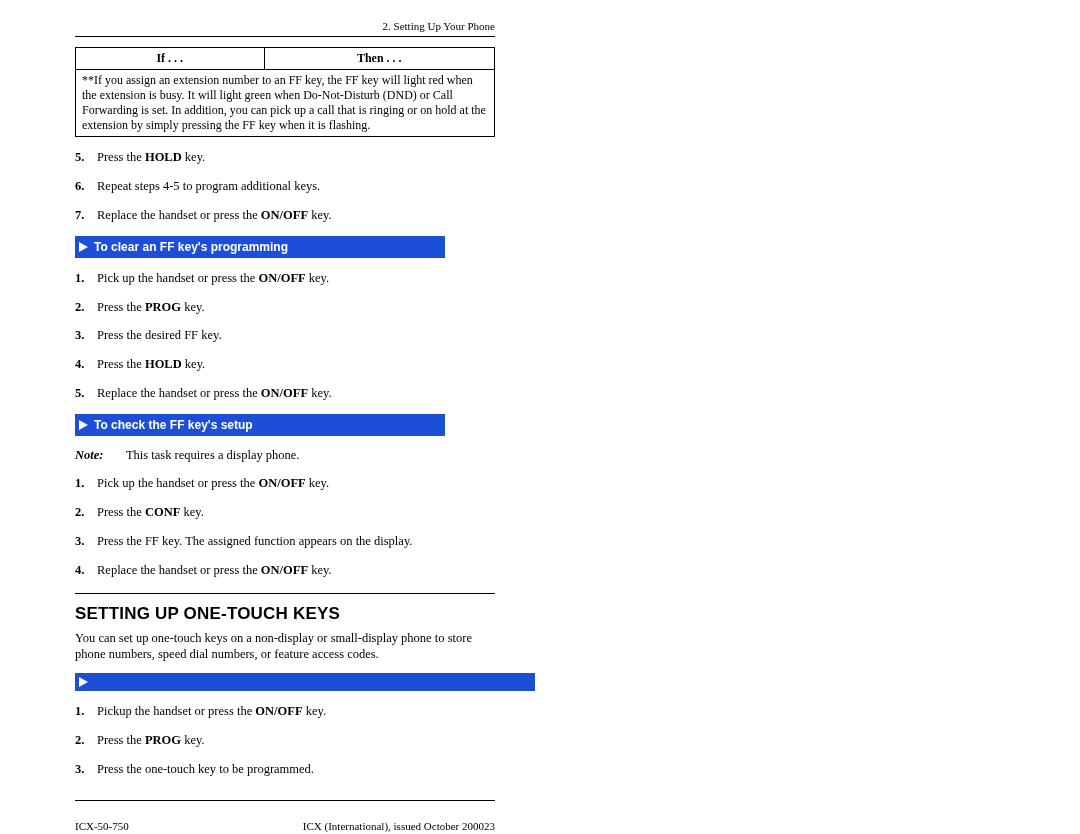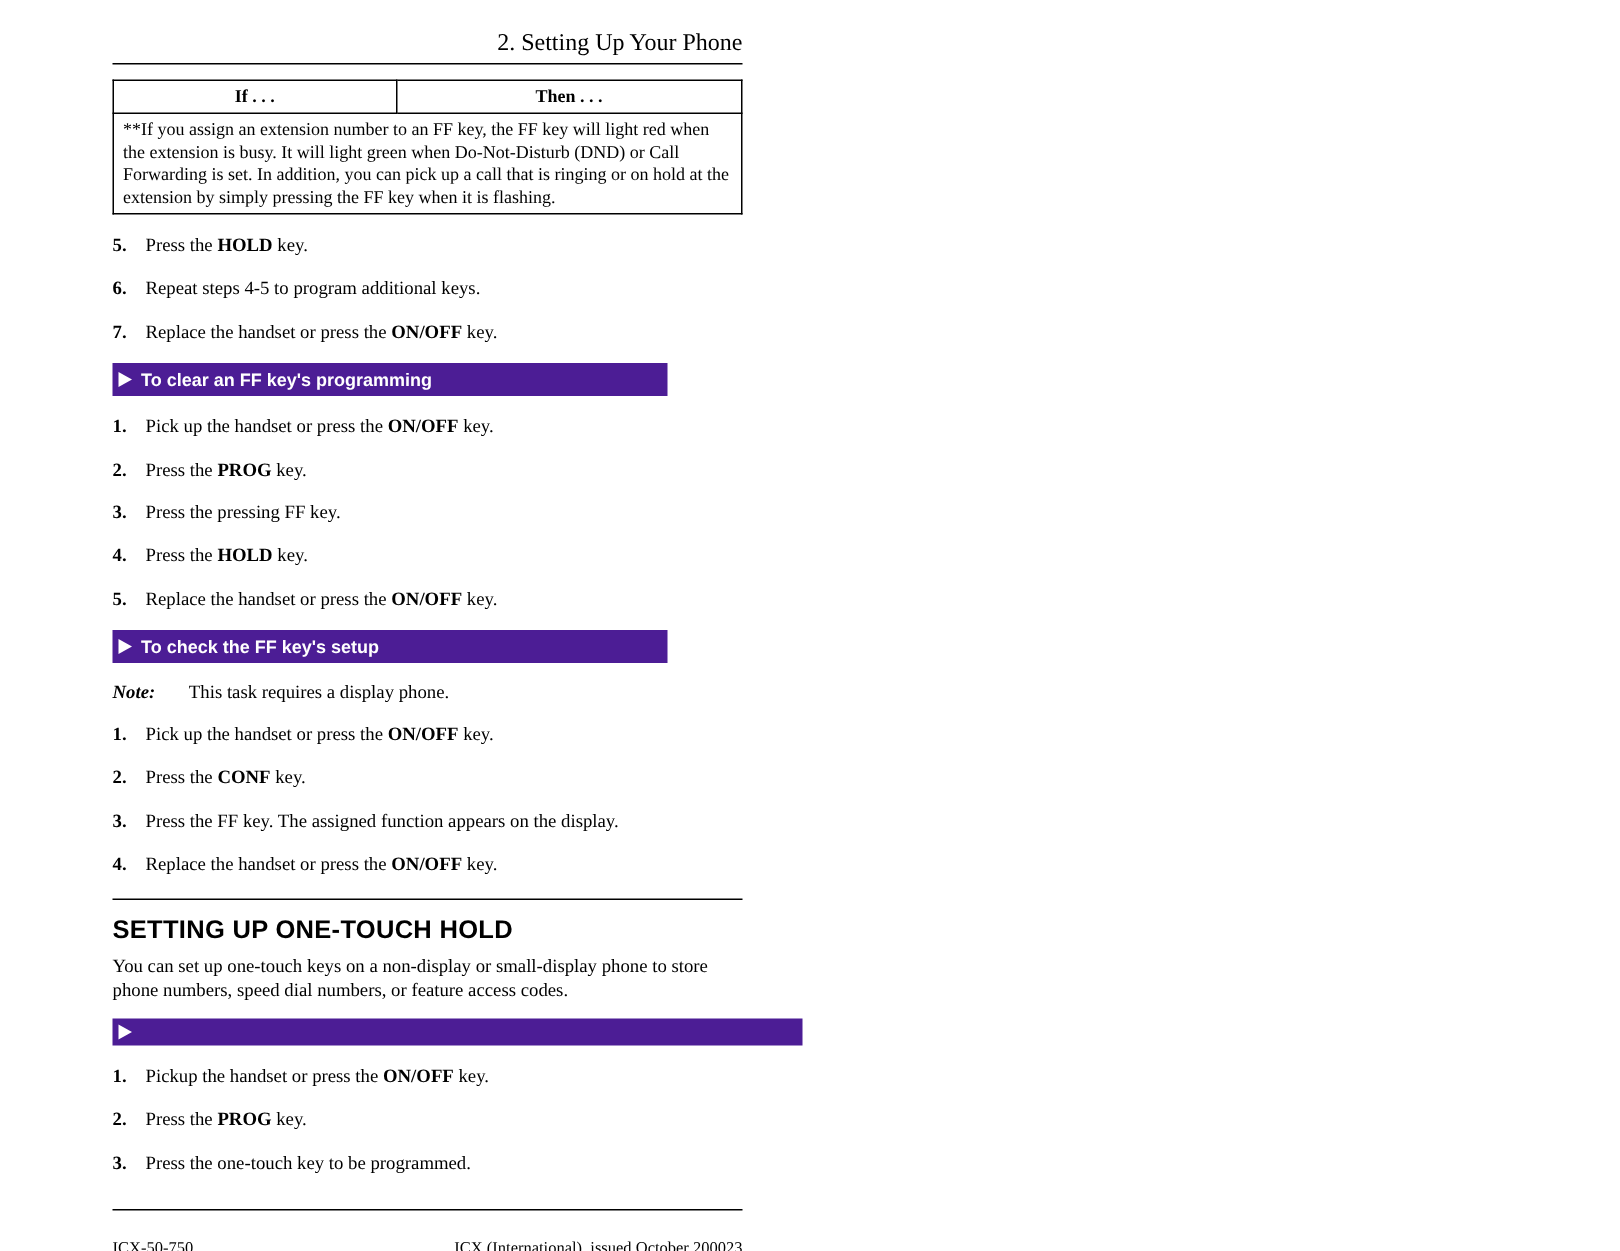--- a/index.html
+++ b/index.html
@@ -14,21 +14,21 @@
     height: 834px;
     position: relative;
     box-sizing: border-box;
     padding: 20px 80px 20px 75px;
   }
   .content {
     width: 420px;
     margin-left: 0;
   }
   .header-line {
-    font-size: 16px;
+    font-size: 11px;
     text-align: right;
     padding-bottom: 4px;
     border-bottom: 1px solid #000;
     margin-bottom: 10px;
   }
   table.box {
     border-collapse: collapse;
     width: 100%;
     font-size: 12px;
     margin-bottom: 12px;
@@ -58,21 +58,21 @@
     line-height: 1.35;
   }
   ol.steps li .num {
     font-weight: bold;
     min-width: 22px;
   }
   ol.steps li .txt {
     flex: 1;
   }
   .black-bar {
-    background: #4c1d95;
+    background: #1d4ed8;
     color: #fff;
     font-family: Arial, Helvetica, sans-serif;
     font-weight: bold;
     font-size: 12px;
     padding: 4px 6px 4px 4px;
     margin: 10px 0 12px 0;
     display: flex;
     align-items: center;
     gap: 6px;
     width: 360px;
@@ -167,21 +167,21 @@
         <li>
           <span class="num">1.</span>
           <span class="txt">Pick up the handset or press the <b>ON/OFF</b> key.</span>
         </li>
         <li>
           <span class="num">2.</span>
           <span class="txt">Press the <b>PROG</b> key.</span>
         </li>
         <li>
           <span class="num">3.</span>
-          <span class="txt">Press the pressing FF key.</span>
+          <span class="txt">Press the desired FF key.</span>
         </li>
         <li>
           <span class="num">4.</span>
           <span class="txt">Press the <b>HOLD</b> key.</span>
         </li>
         <li>
           <span class="num">5.</span>
           <span class="txt">Replace the handset or press the <b>ON/OFF</b> key.</span>
         </li>
       </ol>
@@ -209,21 +209,21 @@
           <span class="num">3.</span>
           <span class="txt">Press the FF key.  The assigned function appears on the display.</span>
         </li>
         <li>
           <span class="num">4.</span>
           <span class="txt">Replace the handset or press the <b>ON/OFF</b> key.</span>
         </li>
       </ol>
 
     <hr class="sec">
-    <h2 class="section">SETTING UP ONE-TOUCH HOLD</h2>
+    <h2 class="section">SETTING UP ONE-TOUCH KEYS</h2>
     <p class="body">You can set up one-touch keys on a non-display or small-display phone to store phone numbers, speed dial numbers, or feature access codes.</p>
 
     <div class="black-bar wide">
       <span class="tri"></span>
     </div>
 
     <ol class="steps" id="steps_program">
         <li>
           <span class="num">1.</span>
           <span class="txt">Pickup the handset or press the <b>ON/OFF</b> key.</span>

